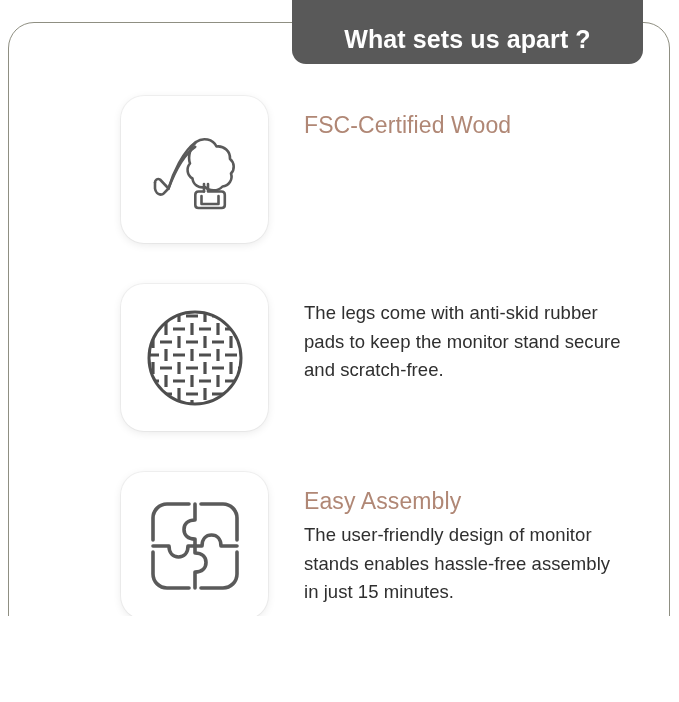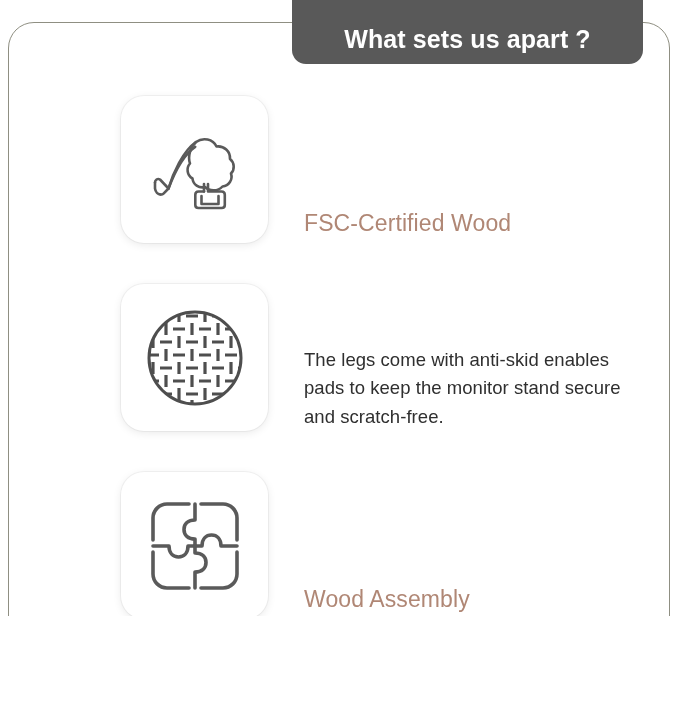--- a/index.html
+++ b/index.html
@@ -61,21 +61,21 @@
 
   .features {
     position: absolute;
     left: 0;
     top: 96px;
     width: 679px;
   }
 
   .feature {
     display: flex;
-    align-items: flex-end;
+    align-items: flex-start;
     padding-left: 121px;
     margin-bottom: 41px;
   }
 
   .icon-tile {
     flex: 0 0 auto;
     width: 147px;
     height: 147px;
     background: #ffffff;
     border-radius: 23px;
@@ -230,21 +230,21 @@
               <line x1="49" y1="94" x2="49" y2="106"></line>
               <line x1="56" y1="100" x2="68" y2="100"></line>
               <line x1="75" y1="94" x2="75" y2="106"></line>
               <line x1="82" y1="100" x2="94" y2="100"></line>
             </g>
             <circle cx="52" cy="52" r="46" stroke="#4e4e4e" stroke-width="3" fill="none"></circle>
           </svg>
         </span>
       </div>
       <div class="feature-text">
-        <p class="feature-desc">The legs come with anti-skid enables pads to keep the monitor stand secure and scratch-free.</p>
+        <p class="feature-desc">The legs come with anti-skid rubber pads to keep the monitor stand secure and scratch-free.</p>
       </div>
     </div>
 
     <div class="feature">
       <div class="icon-tile">
         <span>
           <svg width="100" height="100" viewBox="0 0 100 100" fill="none" stroke="#5a5a5a" stroke-width="3.6" stroke-linecap="round" stroke-linejoin="round">
 
             <path d="M44 8 L22 8 C14.3 8 8 14.3 8 22 L8 44"></path>
 
@@ -258,18 +258,19 @@
 
             <path d="M8 50 L24 50 C24 57 28 61 33.5 61 C39 61 43 57 43 50 L50 50"></path>
 
             <path d="M50 50 L57 50 C57 43 61 39 66.5 39 C72 39 76 43 76 50 L92 50"></path>
 
             <path d="M50 50 L50 57 C57 57 61 61 61 66.5 C61 72 57 76 50 76 L50 92"></path>
           </svg>
         </span>
       </div>
       <div class="feature-text">
-        <h3 class="feature-title">Wood Assembly</h3>
+        <h3 class="feature-title">Easy Assembly</h3>
+        <p class="feature-desc">The user-friendly design of monitor stands enables hassle-free assembly in just 15 minutes.</p>
       </div>
     </div>
 
   </div>
 </div>
 
 </body></html>

